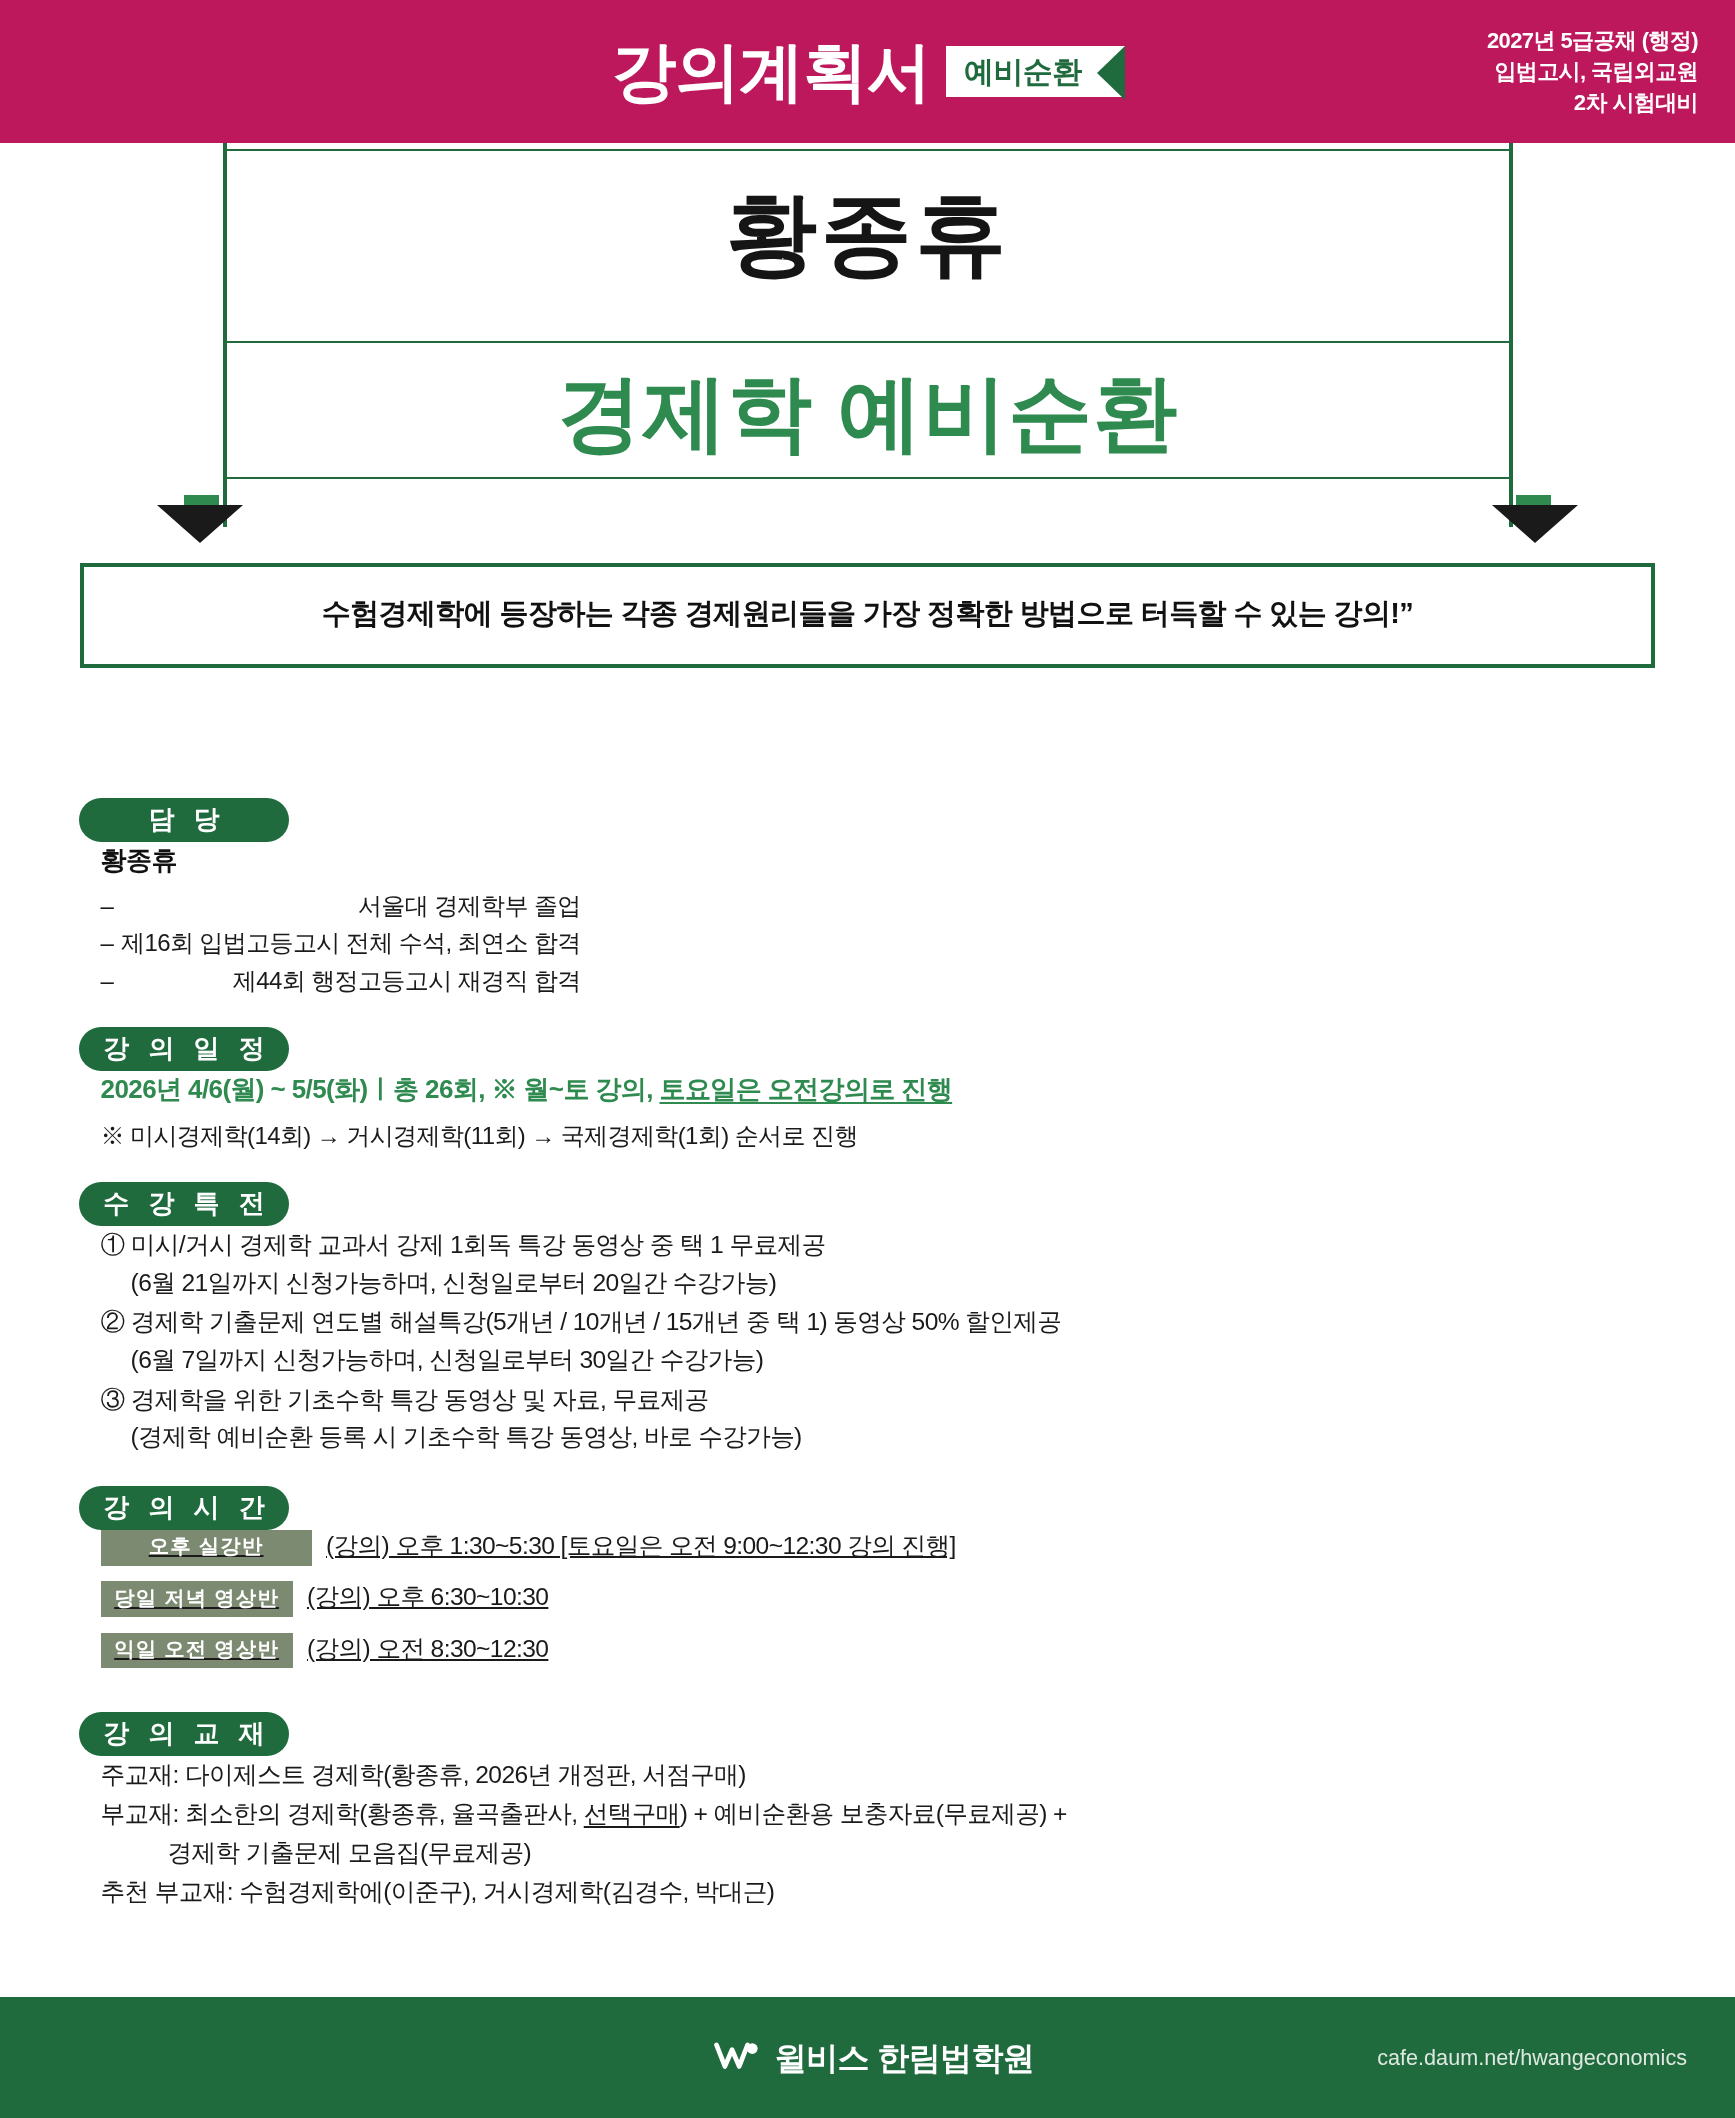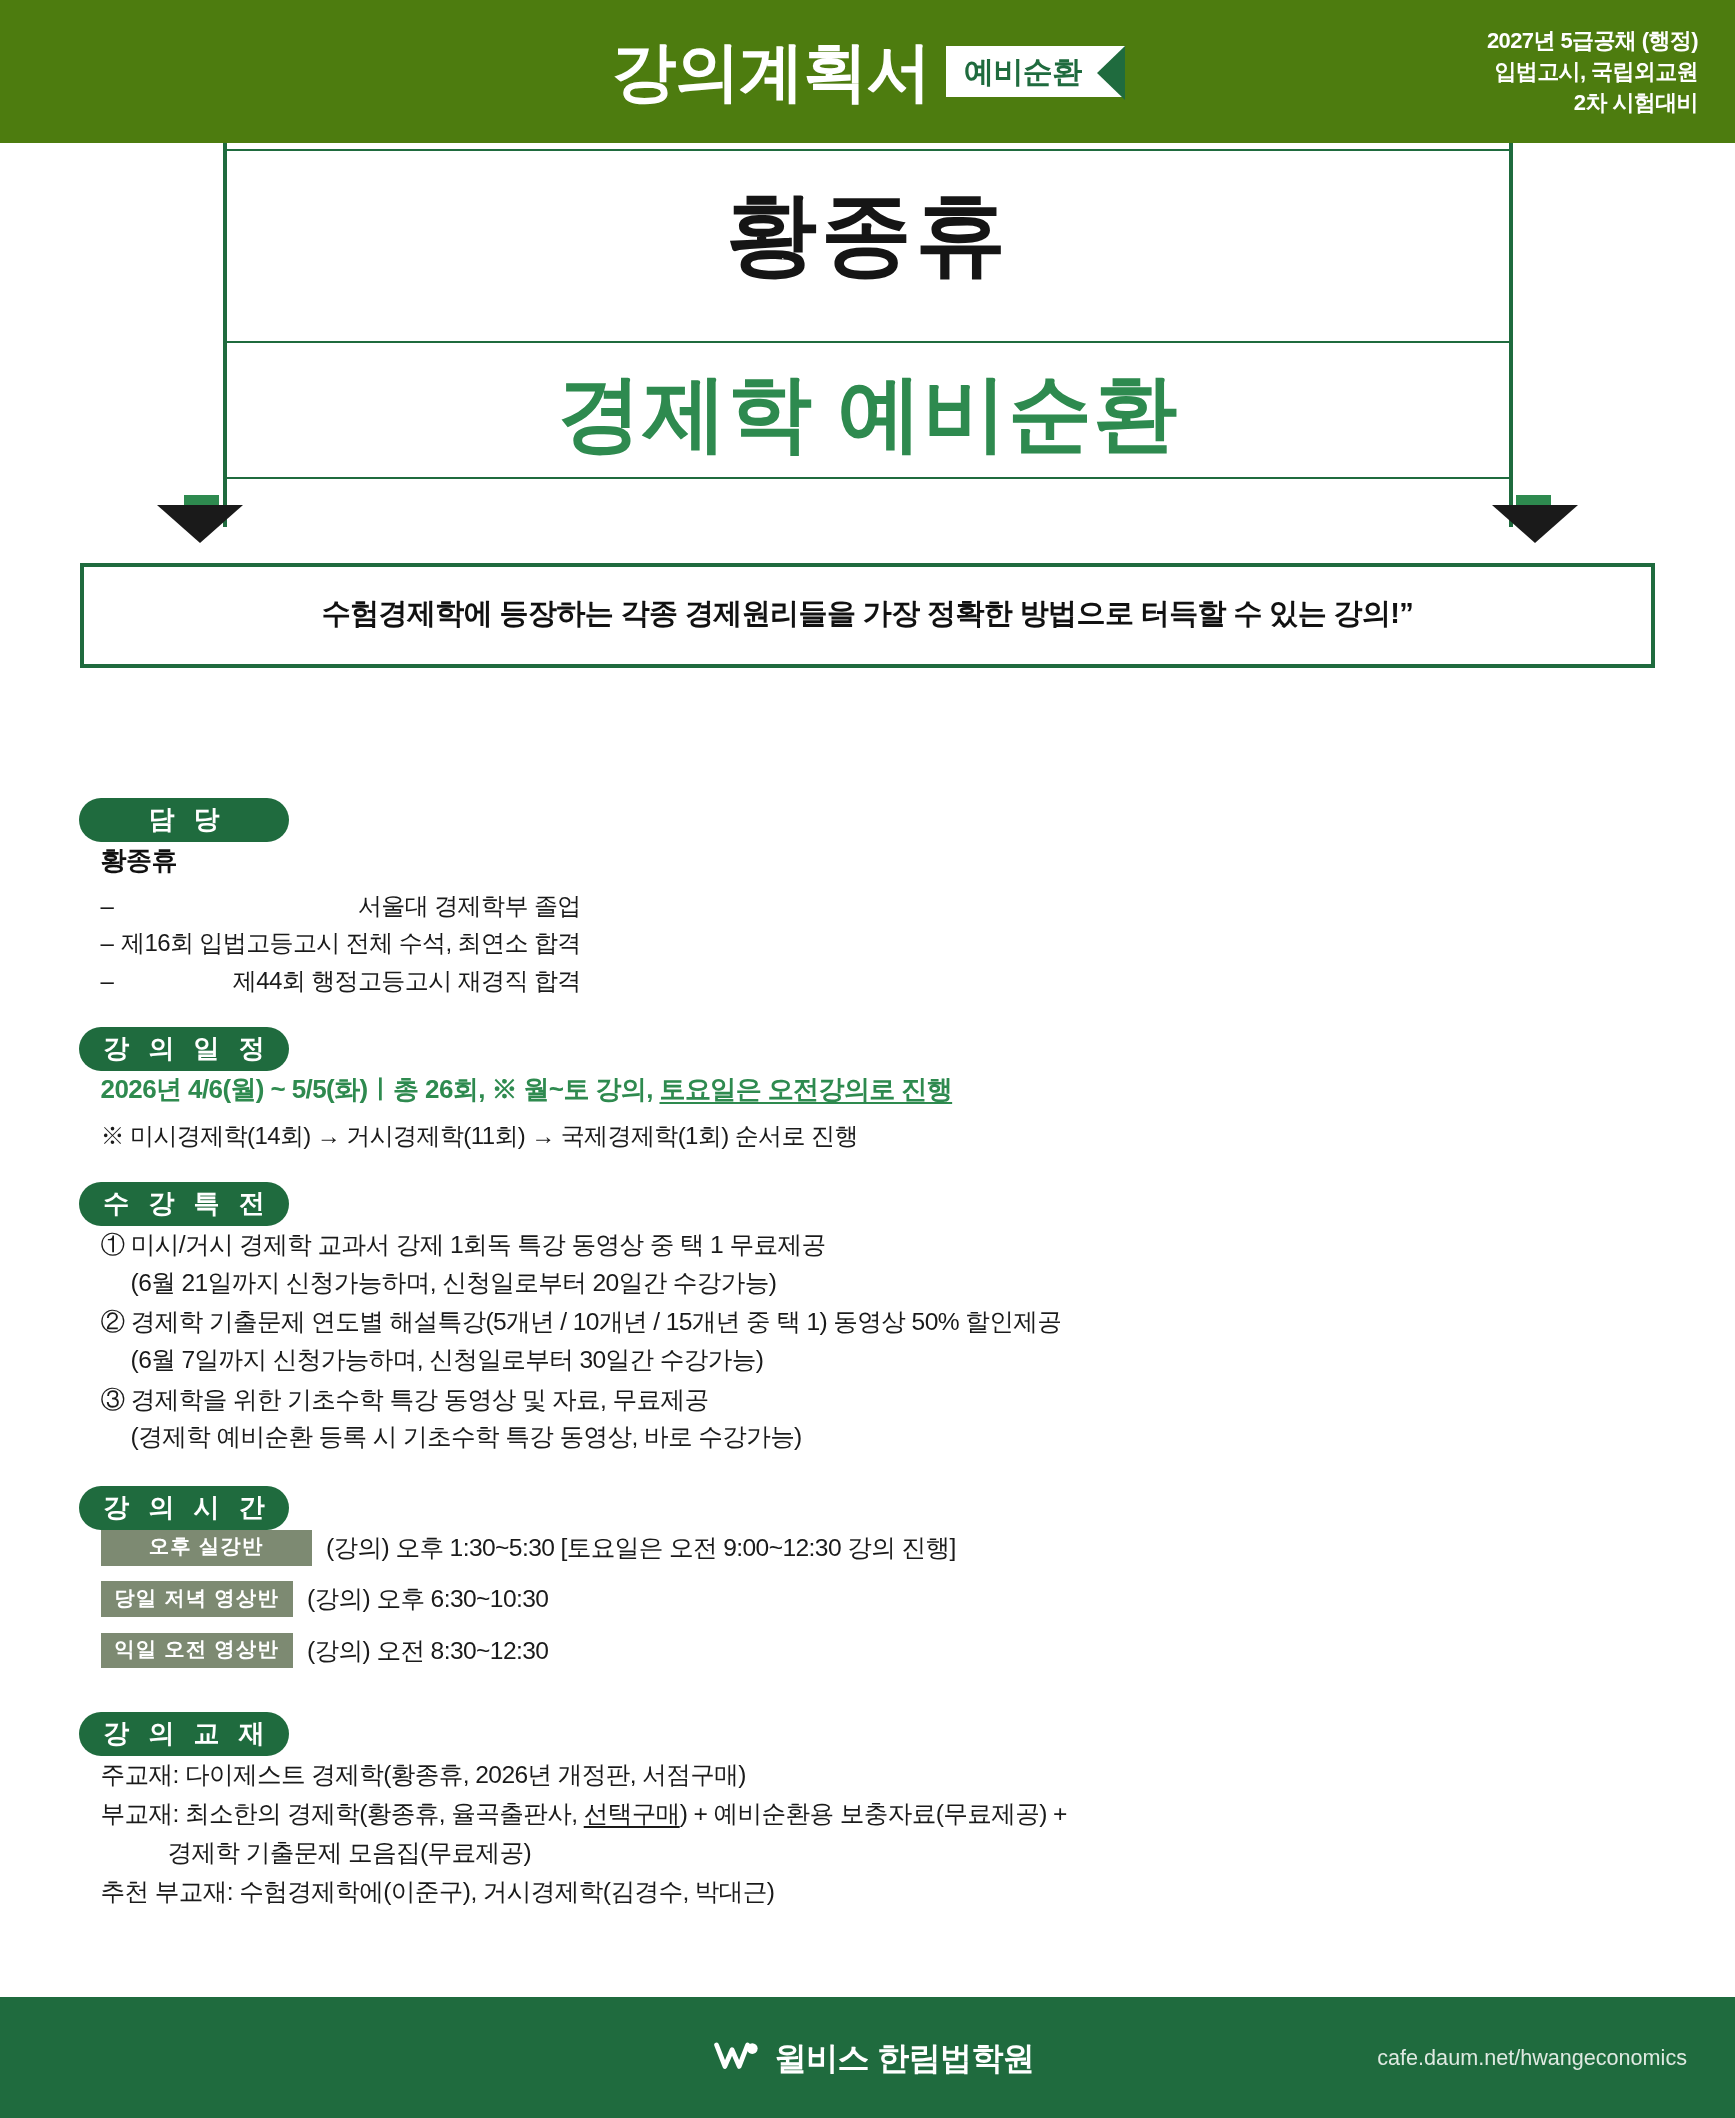--- a/index.html
+++ b/index.html
@@ -12,21 +12,21 @@
     background: #ffffff;
     font-family: "Liberation Sans", sans-serif;
     color: #1a1a1a;
     overflow: hidden;
   }
 
   
   .header {
     position: relative;
     height: 143px;
-    background: #4d7c0f;
+    background: #be185d;
     display: flex;
     align-items: center;
     justify-content: center;
   }
   .header-center {
     display: flex;
     align-items: center;
     justify-content: center;
     gap: 0px;
   }
@@ -251,22 +251,22 @@
     margin-bottom: 2.4px;
   }
   .benefits .sub {
     display: block;
     padding-left: 30px;
   }
 
   
   .time-row {
     display: flex;
-    align-items: center;
     margin-bottom: 15.6px;
+    text-decoration: underline;
   }
   .time-chip {
     flex: 0 0 auto;
     width: 211px;
     background: #7d8a72;
     color: #ffffff;
     font-size: 20.4px;
     font-weight: bold;
     text-align: center;
     padding: 6.6px 0 7.8px 0;

